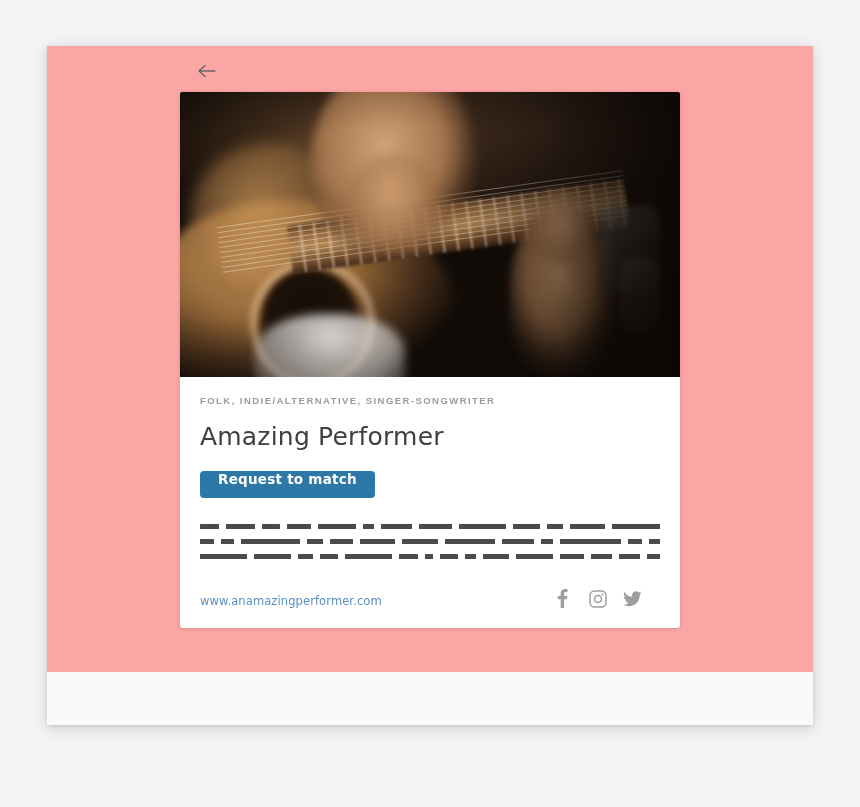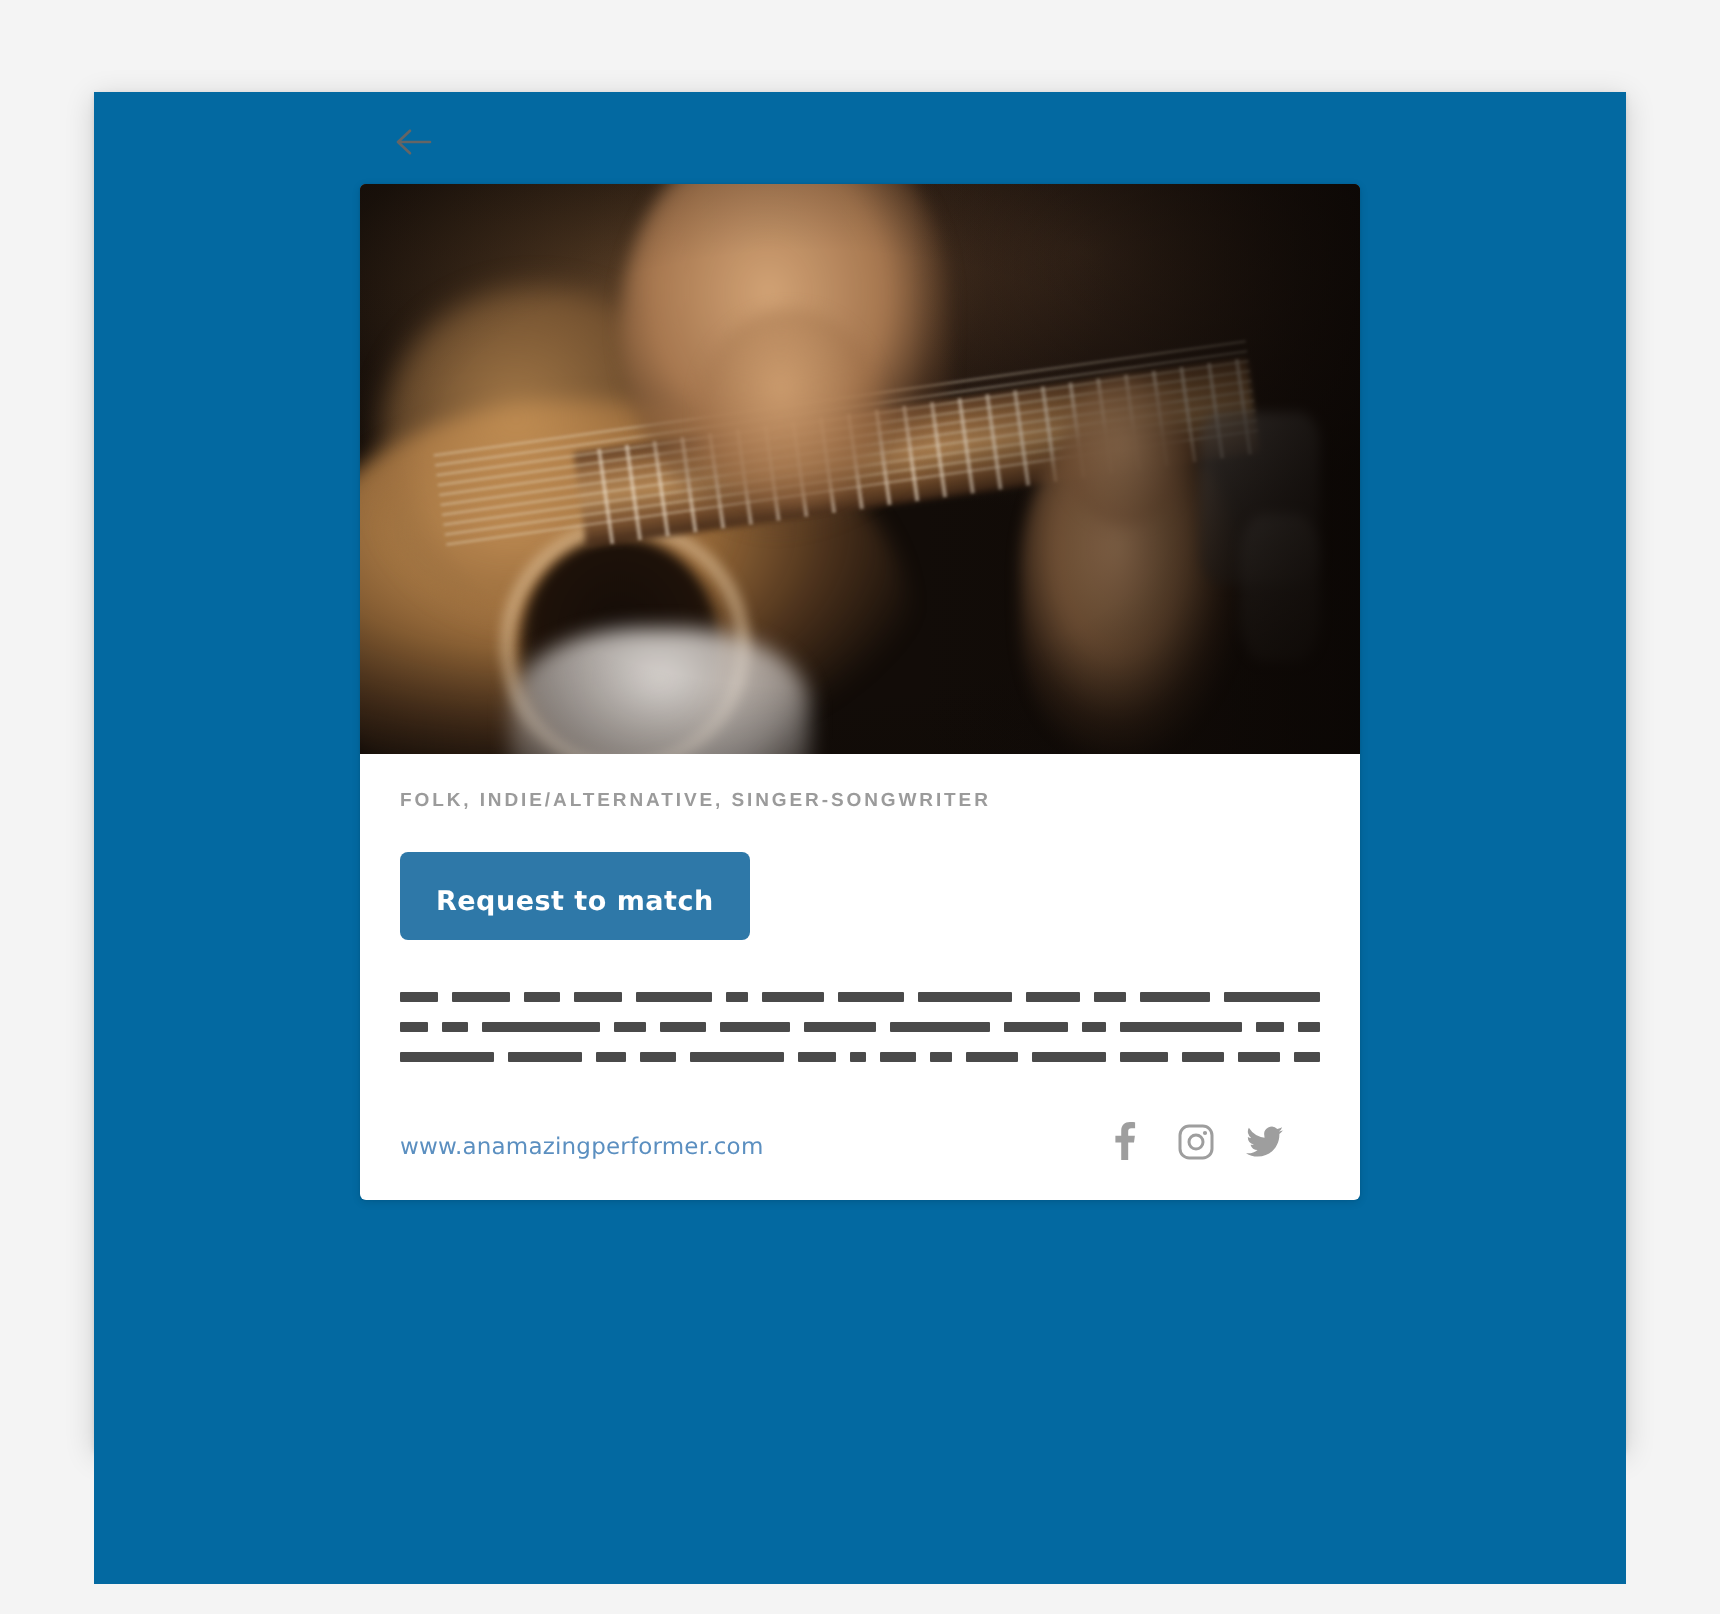--- a/index.html
+++ b/index.html
@@ -79,22 +79,22 @@
     height: 22px;
     display: flex;
     align-items: center;
     justify-content: center;
     cursor: pointer;
   }
 
   
   .page {
     position: relative;
-    height: 746px;
-    background: #0369a1;
+    height: 626px;
+    background: #fca5a5;
     overflow: hidden;
     text-decoration: underline;
   }
 
   .back-arrow {
     position: absolute;
     left: 145px;
     top: 11px;
     width: 30px;
     height: 28px;
@@ -328,21 +328,21 @@
     font-family: "DejaVu Sans", sans-serif;
   }
 
   .match-btn {
     margin-top: 20px;
     display: inline-block;
     background: #2e78a8;
     color: #ffffff;
     border: none;
     border-radius: 4px;
-    padding: 17px 18px 11px 18px;
+    padding: 0 18px 11px 18px;
     font-size: 13.5px;
     font-weight: 600;
     letter-spacing: 0.25px;
     cursor: pointer;
     font-family: "DejaVu Sans", sans-serif;
   }
 
   
   .bio-redacted {
     margin-top: 26px;
@@ -441,20 +441,21 @@
         <div class="hero-hand-b2"></div>
         <div class="hero-head"></div>
         <div class="hero-head2"></div>
         <div class="hero-layer hero-vignette"></div>
       </div>
 
       <div class="card-body">
 
         <div class="genres">FOLK, INDIE/ALTERNATIVE, SINGER-SONGWRITER</div>
 
+        <div class="artist-name">Amazing Performer</div>
 
         <button class="match-btn">Request to match</button>
 
         <div class="bio-redacted">
             <div class="bio-line">
               <div class="bio-bar" style="width: 24px;"></div>
               <div class="bio-bar" style="width: 36px;"></div>
               <div class="bio-bar" style="width: 22px;"></div>
               <div class="bio-bar" style="width: 30px;"></div>
               <div class="bio-bar" style="width: 48px;"></div>

